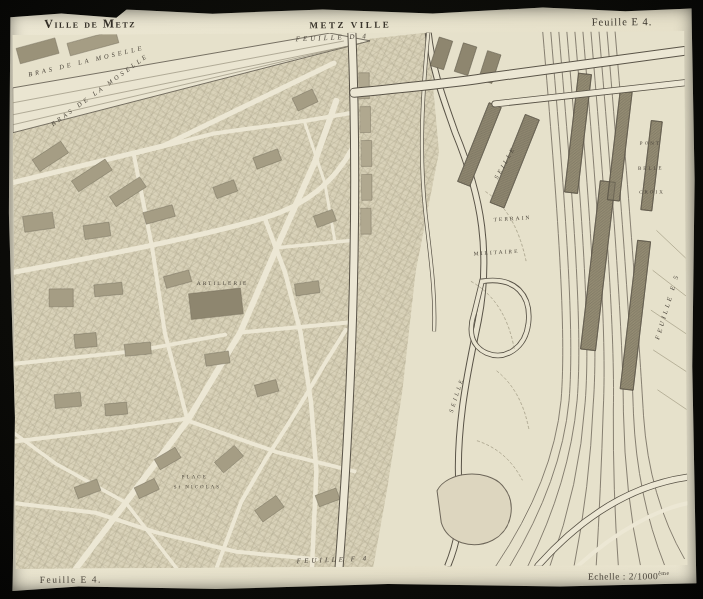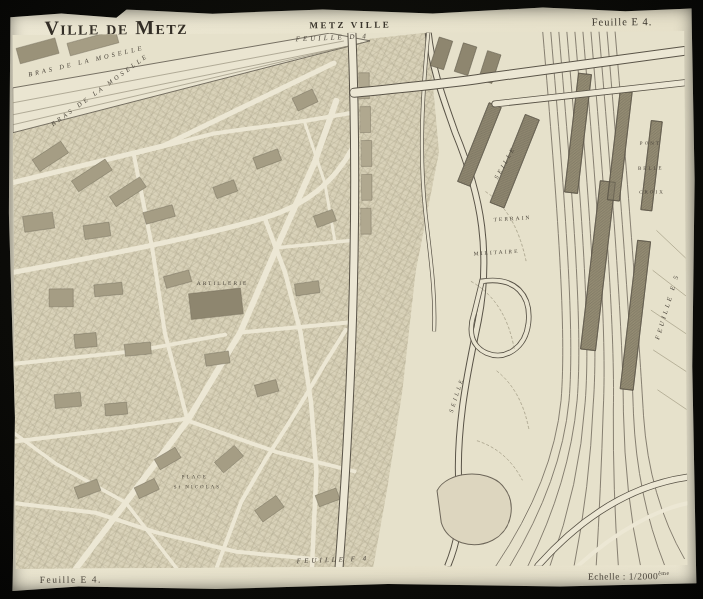--- a/index.html
+++ b/index.html
@@ -6,21 +6,21 @@
   *{box-sizing:border-box;}
   #stage{position:relative;width:703px;height:599px;overflow:hidden;
     background:radial-gradient(ellipse at 50% 45%, #16160f 0%, #0b0b08 70%, #050504 100%);
     font-family:"Liberation Serif", serif;color:#3f3a30;}
   #paper{position:absolute;left:8px;top:7px;width:688px;height:583px;
     background:linear-gradient(115deg,#ebe6d2 0%,#e8e3cd 40%,#e6e0c9 70%,#e9e4cf 100%);
     transform:rotate(-0.35deg);
     clip-path:polygon(0.6% 1.4%,8% 0.8%,16% 1.6%,17.5% 0.2%,30% 1%,46% 0.4%,62% 1.2%,78% 0.3%,90% 1%,99.6% 0.6%,99.9% 30%,99.4% 62%,99.8% 99.2%,80% 99.6%,55% 99%,30% 99.7%,10% 99.1%,0.4% 99.8%,0.9% 70%,0.2% 35%);
     box-shadow:0 0 18px rgba(0,0,0,.7) inset;}
   .hdr{position:absolute;white-space:nowrap;}
-  #hdr-left{left:38px;top:8px;font-size:20px;font-weight:bold;font-variant:small-caps;letter-spacing:1.5px;color:#332e26;}
+  #hdr-left{left:38px;top:8px;font-size:12px;font-weight:bold;font-variant:small-caps;letter-spacing:1.5px;color:#332e26;}
   #hdr-center{left:0;right:0;top:13px;text-align:center;font-size:9px;font-weight:bold;letter-spacing:2.5px;color:#3a352c;}
   #hdr-right{right:42px;top:11px;font-size:10.5px;letter-spacing:1px;color:#3a352c;}
   #ftr-left{left:30px;bottom:7px;font-size:9.5px;letter-spacing:1.5px;color:#4a443a;}
   #ftr-right{right:28px;bottom:7px;font-size:9.5px;letter-spacing:.5px;color:#4a443a;}
   #ftr-right sup{font-size:6px;}
   #mapframe{position:absolute;left:6px;top:26px;right:10px;bottom:23px;}
   #mapframe svg{width:100%;height:100%;display:block;}
   text{font-family:"Liberation Serif",serif;fill:#4a443a;}
   .lbl{letter-spacing:2px;}
   .lbl-it{font-style:italic;letter-spacing:3px;}
@@ -213,16 +213,16 @@
           <text x="622" y="139" font-size="5" class="lbl">BELLE</text>
           <text x="623" y="163" font-size="5" class="lbl">CROIX</text>
           <text x="182" y="252" font-size="5.5" class="lbl">ARTILLERIE</text>
           <text x="166" y="446" font-size="5" class="lbl">PLACE</text>
           <text x="158" y="456" font-size="5" class="lbl">St NICOLAS</text>
         </g>
       </svg>
     </div>
 
     <div id="ftr-left" class="hdr">Feuille E 4.</div>
-    <div id="ftr-right" class="hdr"><span>Echelle : 1/2000</span><sup>ème</sup></div>
+    <div id="ftr-right" class="hdr"><span>Echelle : 2/1000</span><sup>ème</sup></div>
 
   </div>
 </div>
 
 </body></html>

